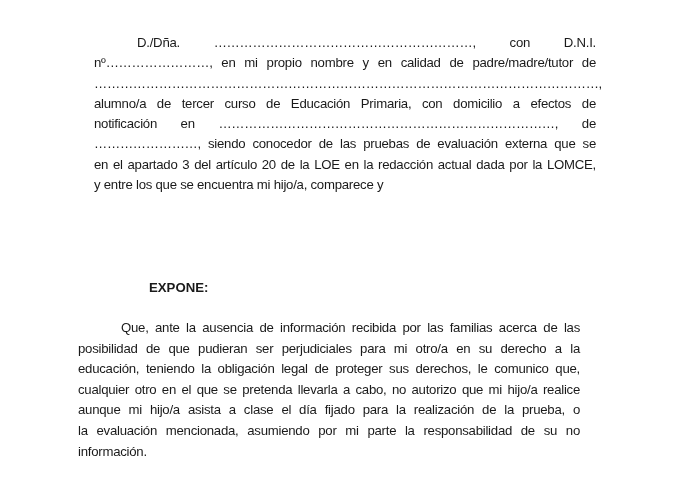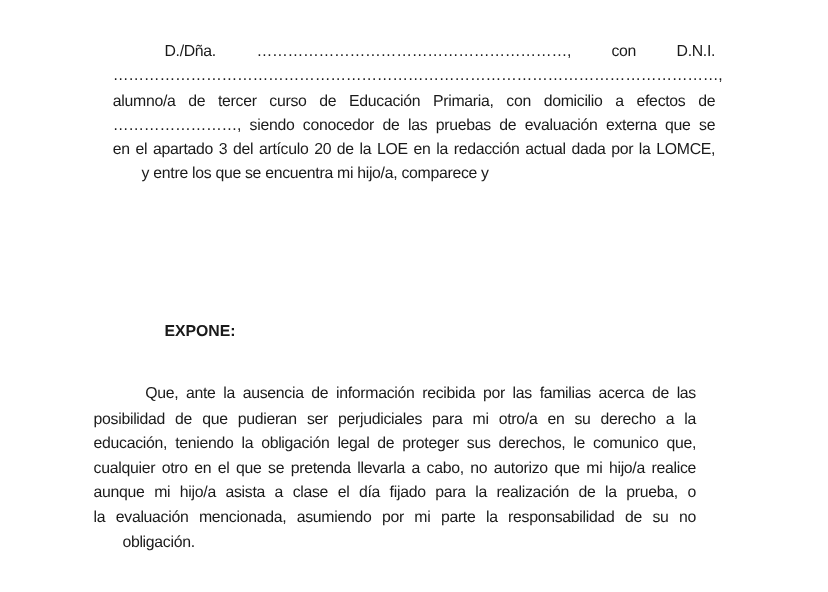--- a/index.html
+++ b/index.html
@@ -27,31 +27,30 @@
     .line {
       display: block;
       text-align: justify;
       text-align-last: justify;
       white-space: nowrap;
       height: 20.3px;
       overflow: visible;
     }
     .line.last {
       text-align-last: left;
-      margin-left: 24px;
     }
     .indent { padding-left: 43px; }
     .heading {
       position: absolute;
       left: 137px;
       top: 266px;
       font-weight: bold;
       font-size: 13.2px;
       line-height: 20px;
-      margin: 0;
+      margin: 12px;
     }
     .page2 {
       position: absolute;
       left: 78px;
       top: 318px;
       width: 502px;
       font-size: 13.2px;
       line-height: 20.6px;
       letter-spacing: -0.25px;
     }
@@ -65,30 +64,32 @@
 </head>
 <body>
 
 <div class="page">
   <div class="flexline indent" style="height:20.3px;">
     <span>D./Dña.</span>
     <span>……………………………………………………,</span>
     <span>con</span>
     <span>D.N.I.</span>
   </div>
+  <span class="line">nº……………………, en mi propio nombre y en calidad de padre/madre/tutor de</span>
   <span class="line">………………………………………………………………………………………………………,</span>
   <span class="line">alumno/a de tercer curso de Educación Primaria, con domicilio a efectos de</span>
+  <span class="line">notificación en ……………………………………………………………………, de</span>
   <span class="line">……………………, siendo conocedor de las pruebas de evaluación externa que se</span>
   <span class="line">en el apartado 3 del artículo 20 de la LOE en la redacción actual dada por la LOMCE,</span>
   <span class="line last">y entre los que se encuentra mi hijo/a, comparece y</span>
 </div>
 
 <h3 class="heading">EXPONE:</h3>
 
 <div class="page2">
   <span class="line indent">Que, ante la ausencia de información recibida por las familias acerca de las</span>
   <span class="line">posibilidad de que pudieran ser perjudiciales para mi otro/a en su derecho a la</span>
   <span class="line">educación, teniendo la obligación legal de proteger sus derechos, le comunico que,</span>
   <span class="line">cualquier otro en el que se pretenda llevarla a cabo, no autorizo que mi hijo/a realice</span>
   <span class="line">aunque mi hijo/a asista a clase el día fijado para la realización de la prueba, o</span>
   <span class="line">la evaluación mencionada, asumiendo por mi parte la responsabilidad de su no</span>
-  <span class="line last">obligación.</span>
+  <span class="line last">información.</span>
 </div>
 
 </body></html>

